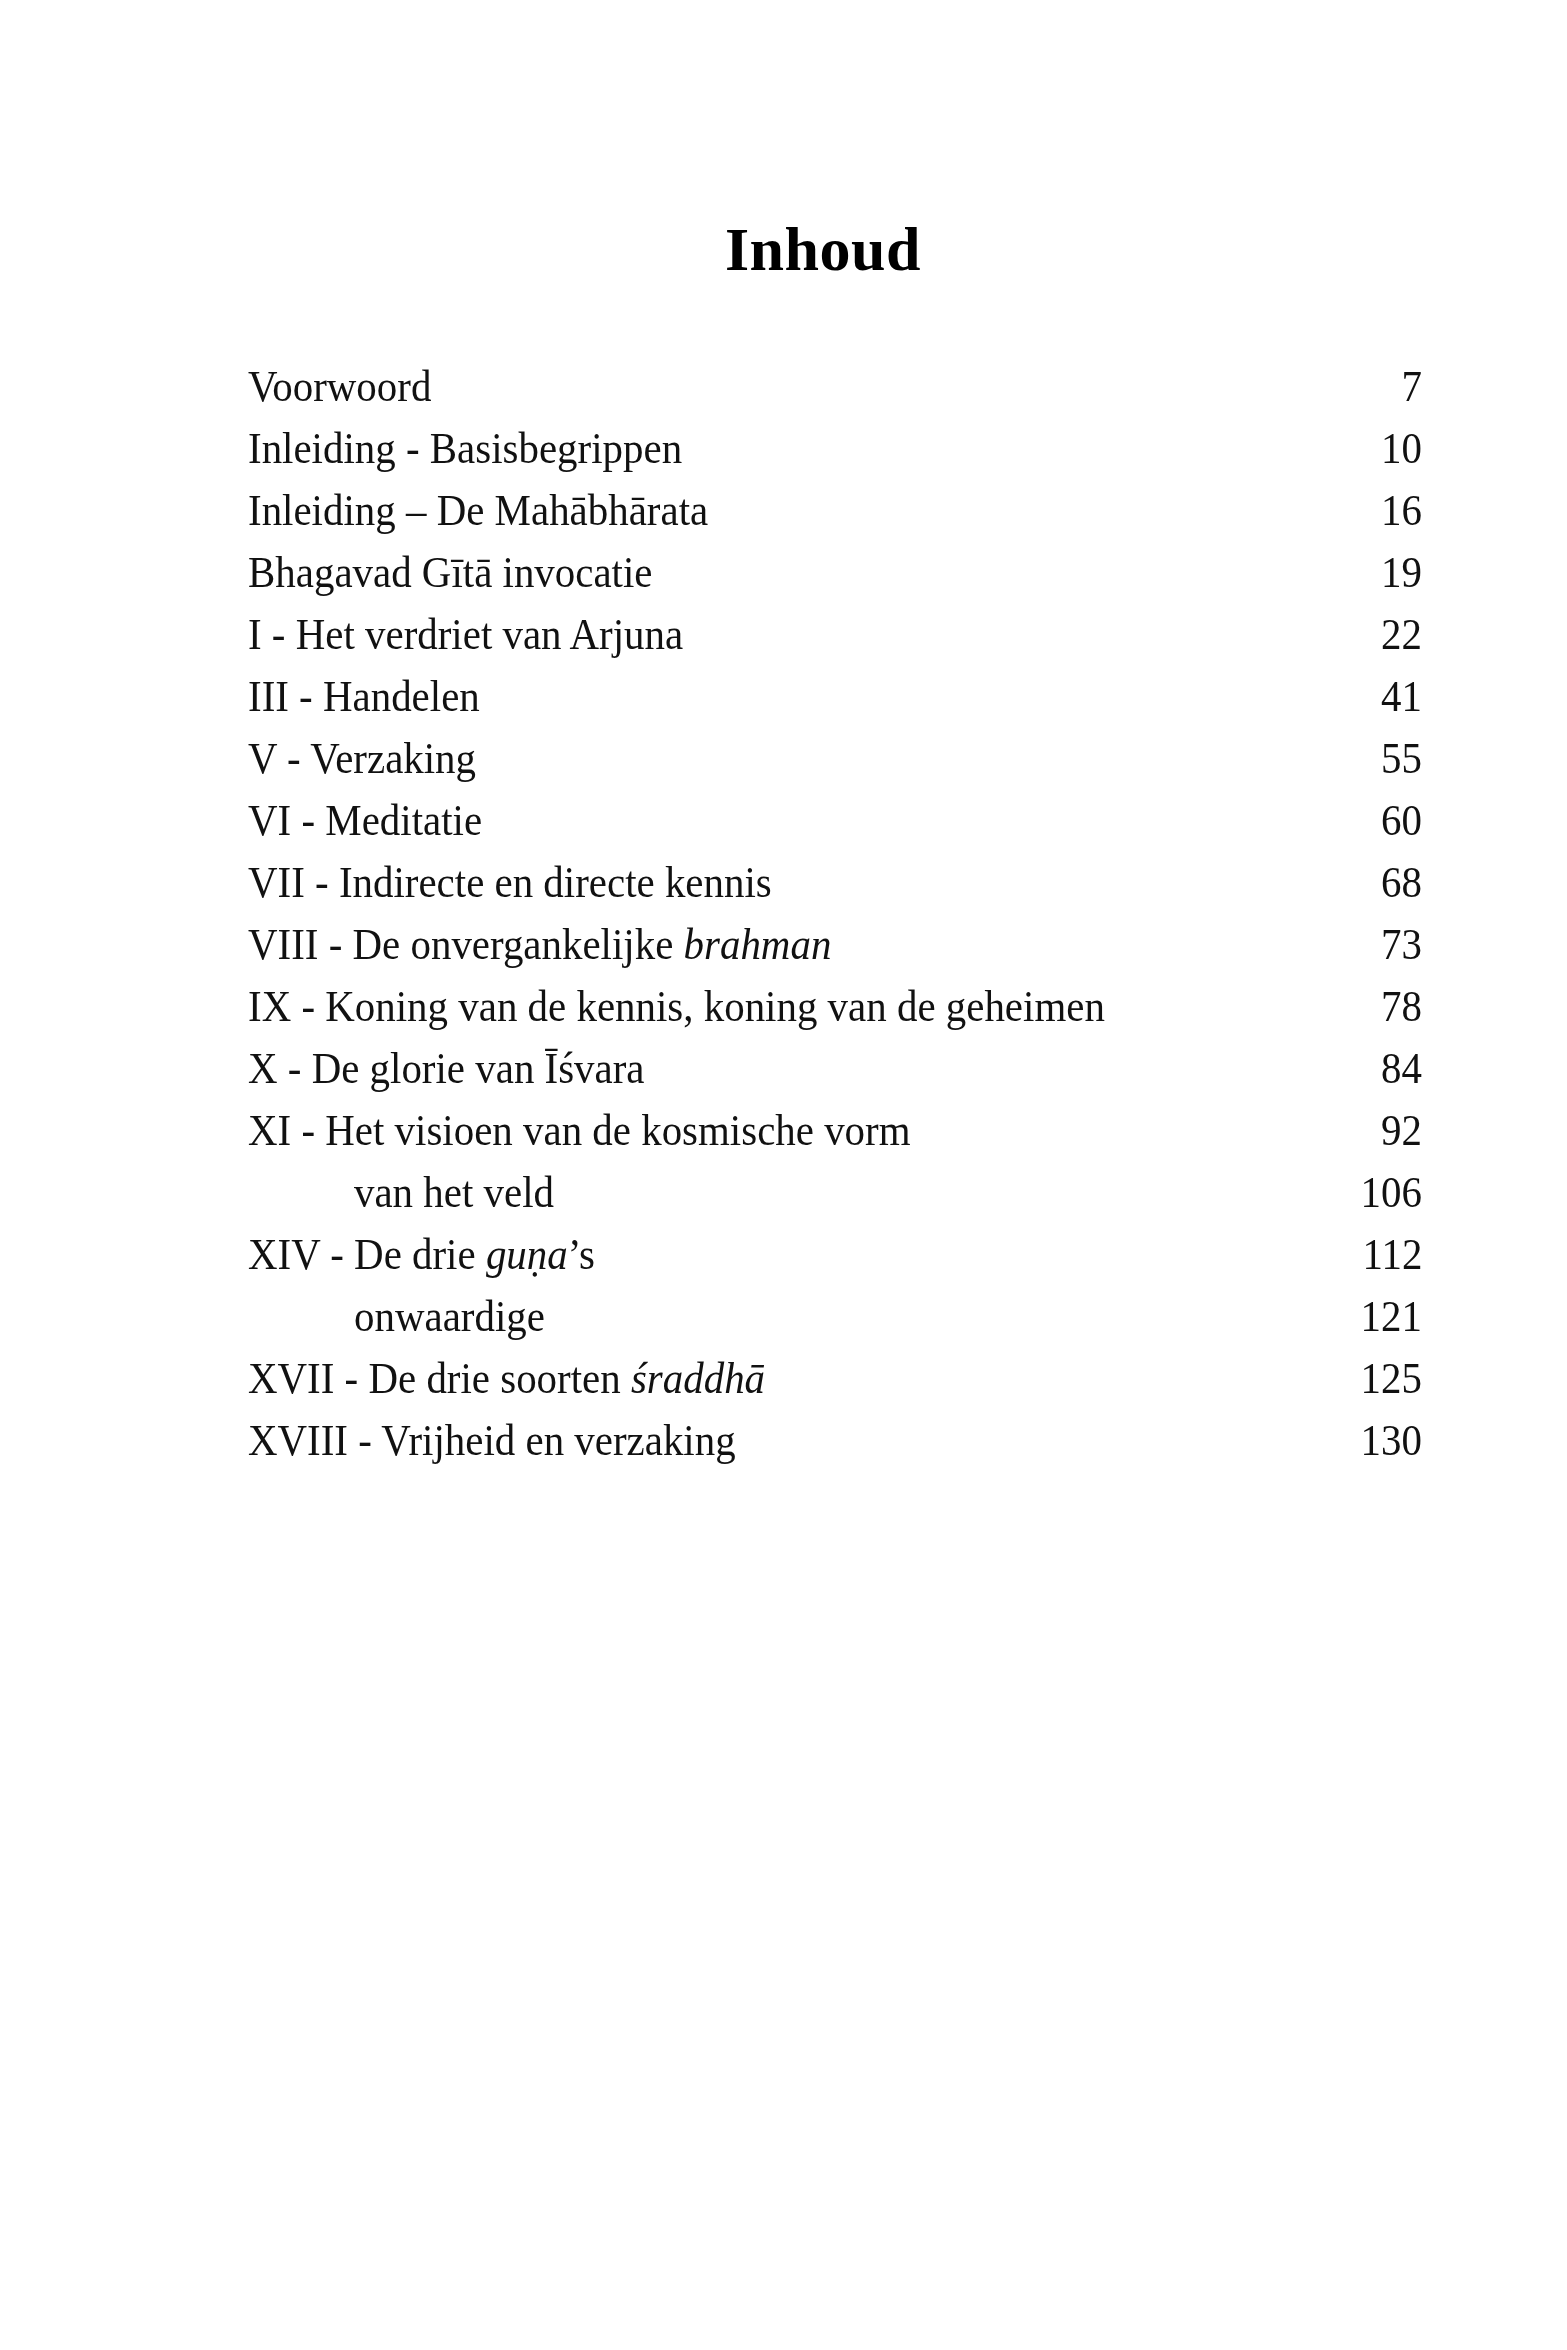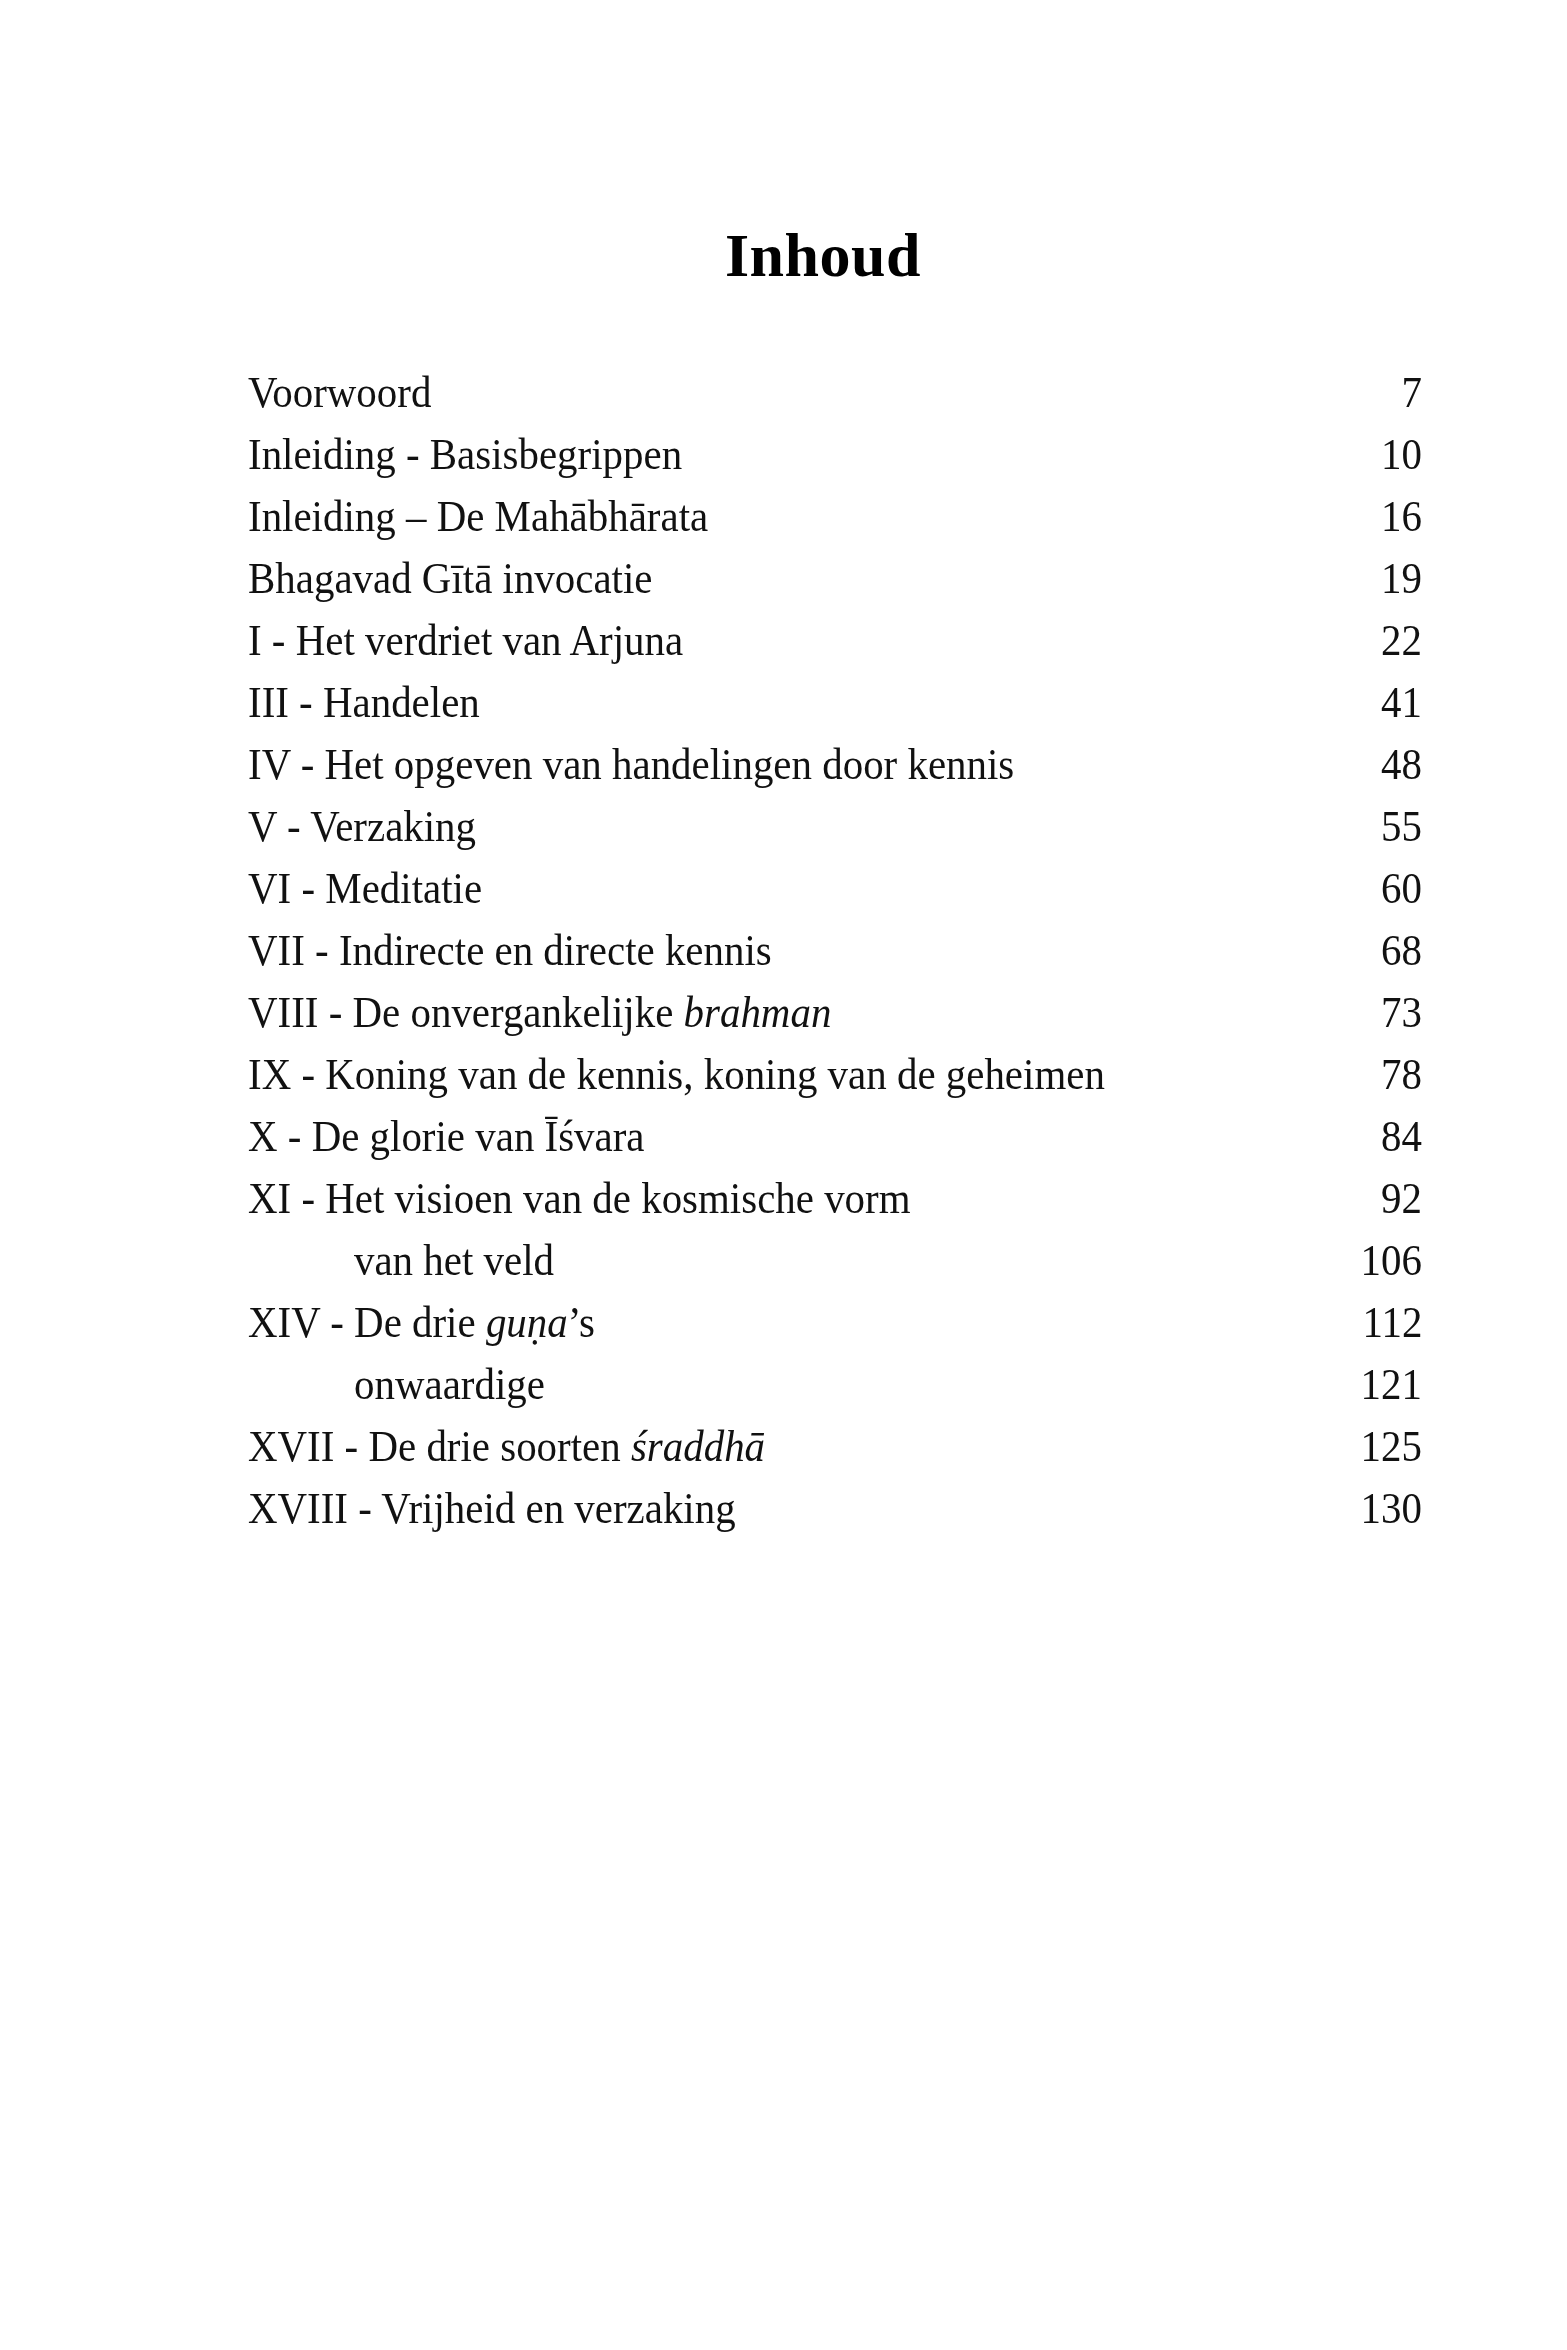--- a/index.html
+++ b/index.html
@@ -10,21 +10,21 @@
     body {
       width: 1568px;
       height: 2351px;
       position: relative;
       overflow: hidden;
       color: #111111;
       font-family: "Liberation Serif", "DejaVu Serif", serif;
     }
     .page {
       position: absolute;
-      left: 0; top: 12px;
+      left: 0; top: 6px;
       width: 1568px;
       height: 2235px;
       background: #ffffff;
     }
     .toc-title {
       position: absolute;
       left: 0;
       width: 1646px; 
       top: 202px;
       margin: 0;
@@ -115,26 +115,20 @@
         </div>
       </li>
       <li class="toc-entry">
         <div class="toc-line">
           <span class="toc-text"><span>III - Handelen</span></span>
           <span class="toc-page">41</span>
         </div>
       </li>
       <li class="toc-entry">
         <div class="toc-line">
-          <span class="toc-text"><span>IV - Het opgeven van handelingen door kennis</span></span>
-          <span class="toc-page">48</span>
-        </div>
-      </li>
-      <li class="toc-entry">
-        <div class="toc-line">
           <span class="toc-text"><span>V - Verzaking</span></span>
           <span class="toc-page">55</span>
         </div>
       </li>
       <li class="toc-entry">
         <div class="toc-line">
           <span class="toc-text"><span>VI - Meditatie</span></span>
           <span class="toc-page">60</span>
         </div>
       </li>

